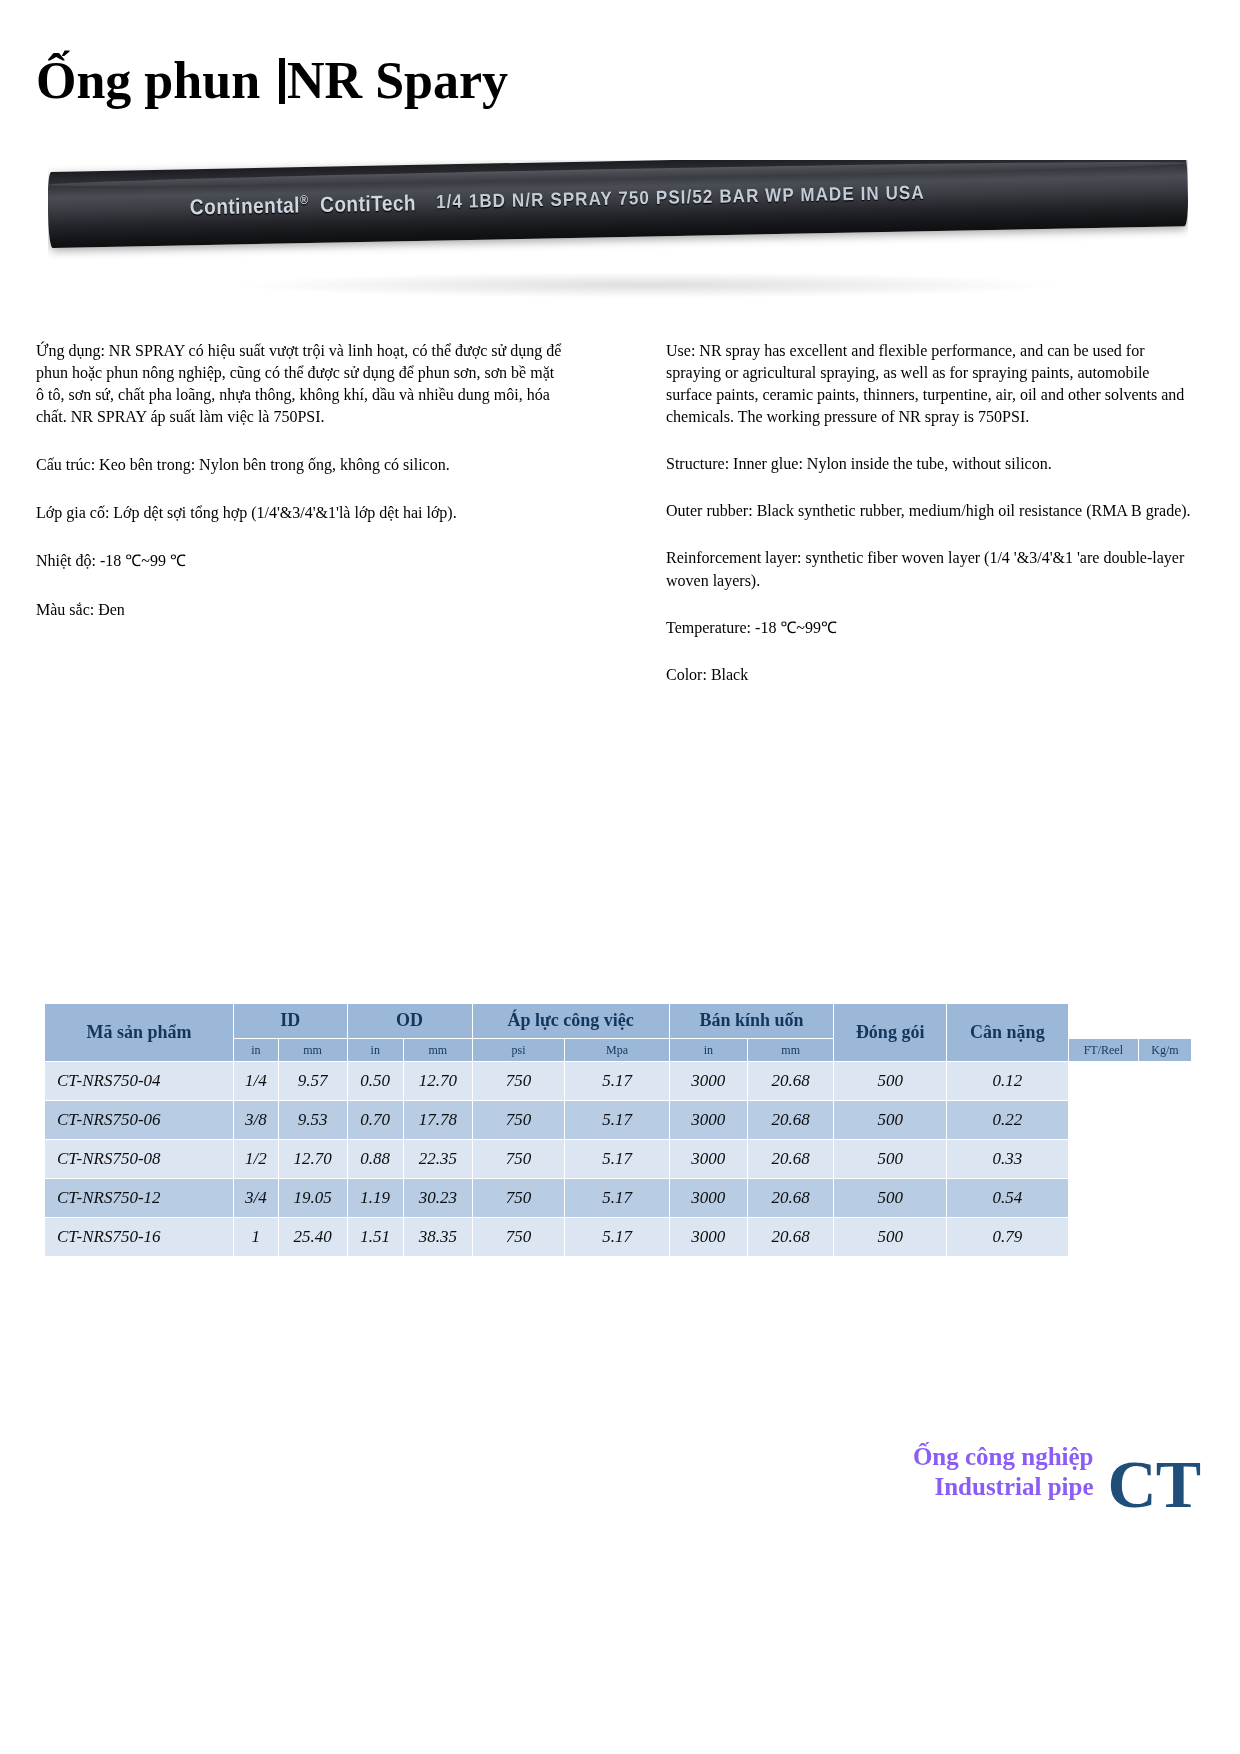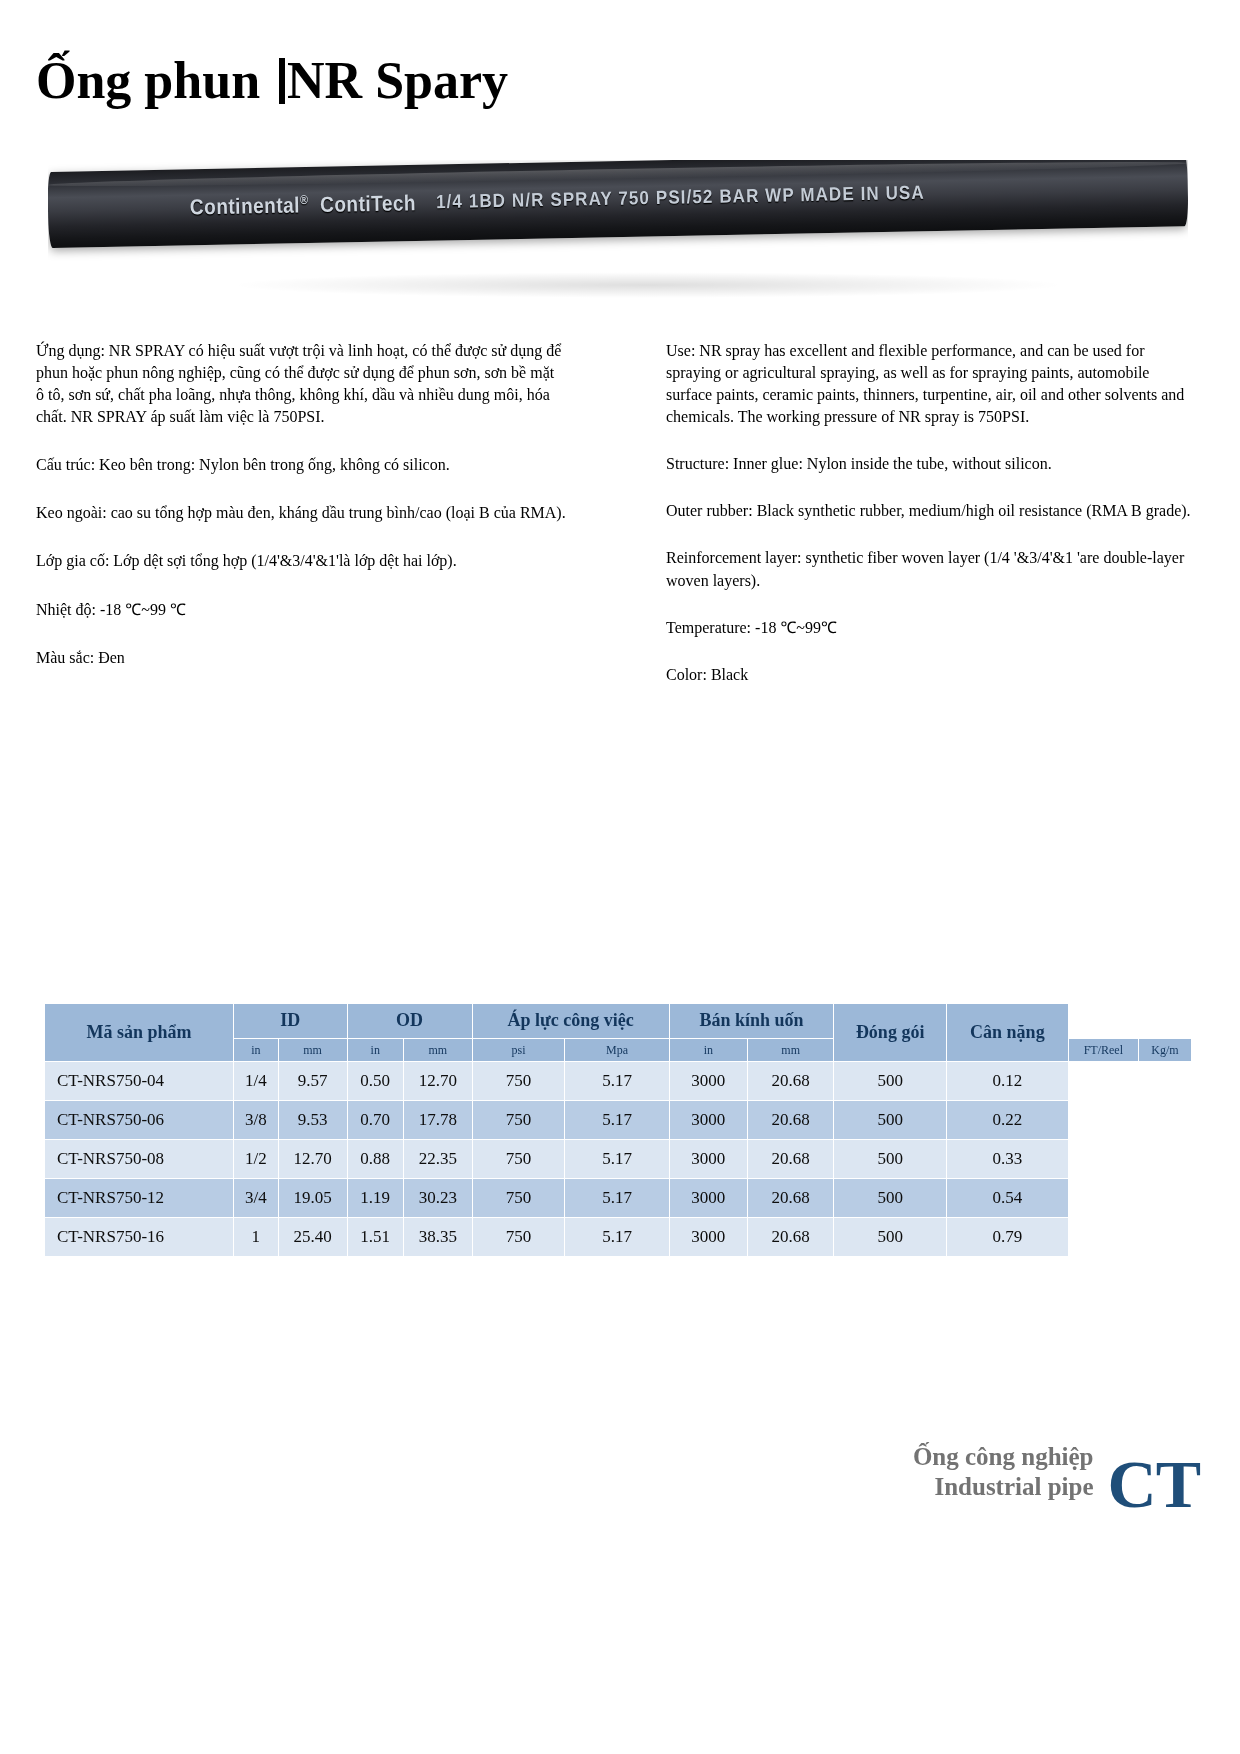--- a/index.html
+++ b/index.html
@@ -175,20 +175,21 @@
   table.spec thead tr.units th {
     font-size: 12px;
     font-weight: normal;
     color: #14375e;
     padding: 4px 4px;
   }
   table.spec tbody td {
     background: #dce6f2;
     color: #0d0d0d;
     height: 26px;
+    font-style: italic;
   }
   table.spec tbody tr:nth-child(even) td {
     background: #b8cce4;
   }
   table.spec td.code {
     text-align: left;
     padding-left: 12px;
     width: 172px;
   }
 
@@ -196,21 +197,21 @@
   .footer {
     position: absolute;
     right: 40px;
     bottom: 48px;
     display: flex;
     align-items: center;
     gap: 14px;
   }
   .footer-text {
     text-align: right;
-    color: #737373;
+    color: #8b5cf6;
     font-weight: bold;
     font-size: 25px;
     line-height: 1.18;
   }
   .footer-ct {
     color: #1f4e79;
     font-weight: bold;
     font-size: 68px;
     letter-spacing: -1px;
     line-height: 1;
@@ -235,21 +236,20 @@
         <span class="imprint">1/4  1BD  N/R  SPRAY  750  PSI/52  BAR  WP  MADE  IN  USA</span>
       </div>
       <div class="photo-shadow"></div>
     </div>
   </div>
 
   <div class="cols">
     <div class="col left">
       <p>Ứng dụng: NR SPRAY có hiệu suất vượt trội và linh hoạt, có thể được sử dụng để phun hoặc phun nông nghiệp, cũng có thể được sử dụng để phun sơn, sơn bề mặt ô tô, sơn sứ, chất pha loãng, nhựa thông, không khí, dầu và nhiều dung môi, hóa chất. NR SPRAY áp suất làm việc là 750PSI.</p>
       <p>Cấu trúc: Keo bên trong: Nylon bên trong ống, không có silicon.</p>
-      <p>Keo ngoài: cao su tổng hợp màu đen, kháng dầu trung bình/cao (loại B của RMA).</p>
       <p>Lớp gia cố: Lớp dệt sợi tổng hợp (1/4'&amp;3/4'&amp;1'là lớp dệt hai lớp).</p>
       <p>Nhiệt độ: -18 ℃~99 ℃</p>
       <p>Màu sắc: Đen</p>
     </div>
     <div class="col right">
       <p>Use: NR spray has excellent and flexible performance, and can be used for spraying or agricultural spraying, as well as for spraying paints, automobile surface paints, ceramic paints, thinners, turpentine, air, oil and other solvents and chemicals. The working pressure of NR spray is 750PSI.</p>
       <p>Structure: Inner glue: Nylon inside the tube, without silicon.</p>
       <p>Outer rubber: Black synthetic rubber, medium/high oil resistance (RMA B grade).</p>
       <p>Reinforcement layer: synthetic fiber woven layer (1/4 '&amp;3/4'&amp;1 'are double-layer woven layers).</p>
       <p>Temperature: -18 ℃~99℃</p>

